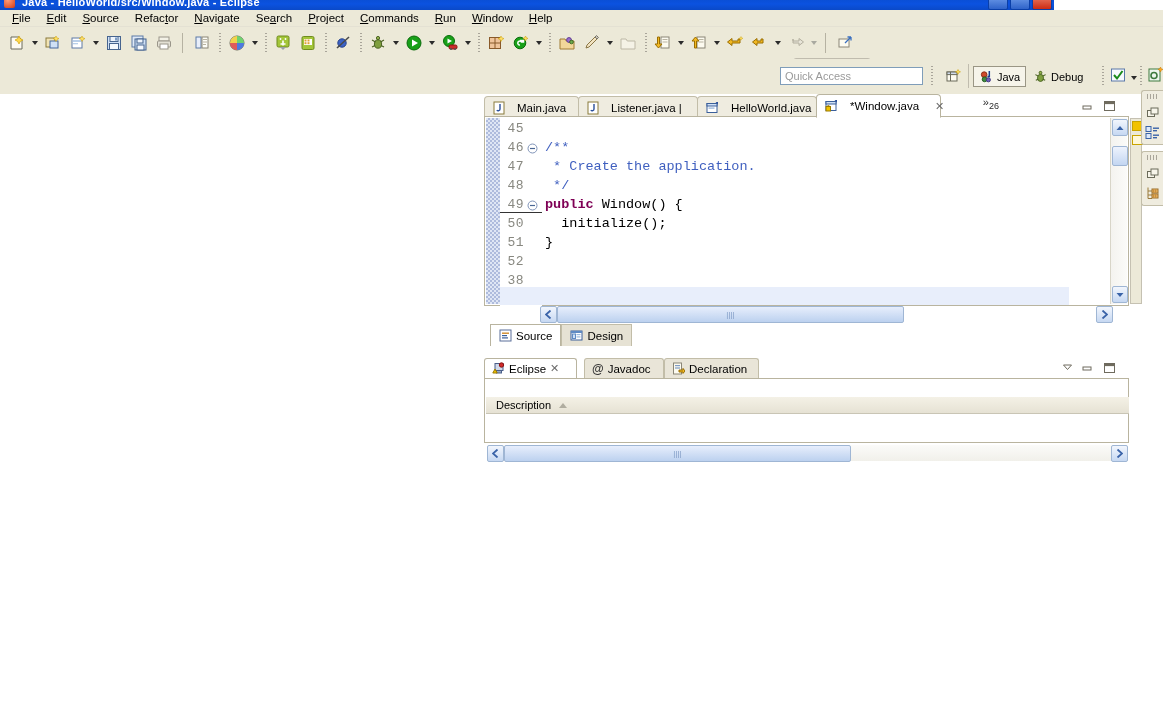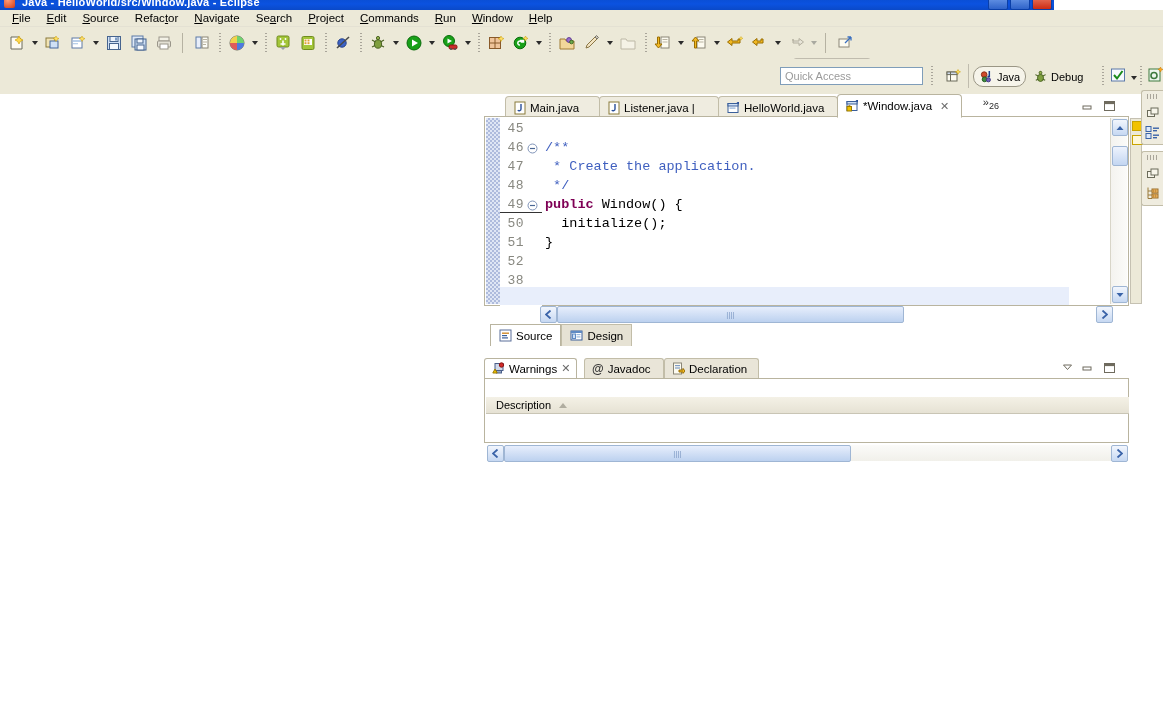--- a/index.html
+++ b/index.html
@@ -66,34 +66,34 @@
   }
   .qa-dots{position:absolute;left:931px;top:66px;width:2px;height:20px;
     background:repeating-linear-gradient(to bottom,#a9a59a 0 1px,transparent 1px 3px);}
   .persp-open{position:absolute;left:942px;top:66px;width:22px;height:21px;
     display:flex;align-items:center;justify-content:center;}
   .persp-sep{position:absolute;left:968px;top:64px;width:1px;height:24px;background:#c0bcae;}
   .persp{
     position:absolute;top:66px;height:21px;display:flex;align-items:center;
     gap:3px;padding:1px 5px;box-sizing:border-box;font-size:11px;
   }
-  .persp.active{left:973px;border:1px solid #9a9685;background:#f6f4ea;border-radius:10px;}
+  .persp.active{left:973px;border:1px solid #9a9685;background:#f6f4ea;border-radius:0;}
   .persp.idle{left:1028px;}
   .rt-dots{position:absolute;top:66px;width:2px;height:20px;
     background:repeating-linear-gradient(to bottom,#a9a59a 0 1px,transparent 1px 3px);}
 
   
   .editor-area{position:absolute;left:484px;top:92px;width:645px;height:260px;}
   .tabrow{position:relative;height:26px;}
   .tab{
     position:absolute;top:4px;height:22px;box-sizing:border-box;
-    display:flex;align-items:center;gap:4px;padding:0 8px;
+    display:flex;align-items:center;gap:12px;padding:0 8px;
     font-size:11.5px;white-space:nowrap;
     border:1px solid #c2bda8;border-bottom:none;
-    border-radius:4px 4px 0 0;background:#efece0;color:#000;margin-left:21px;
+    border-radius:4px 4px 0 0;background:#efece0;color:#000;
   }
   .tab.active{
     top:2px;height:24px;background:#ffffff;border-color:#b9b49f;
     border-bottom:1px solid #fff;z-index:3;
   }
   .tab .x{font-size:11px;color:#6b6b6b;margin-left:4px;}
   .tab-overflow{position:absolute;right:42px;top:4px;font-size:11px;color:#2b2b2b;}
   .tab-overflow sub{font-size:9px;}
   .tab-min,.tab-max{position:absolute;top:8px;width:14px;height:12px;}
   .editor-body{
@@ -727,21 +727,21 @@
 
       <div class="pvtab active" style="left:0;width:93px;">
         <span>
           <svg width="13" height="13" viewBox="0 0 13 13" style="display:block">
             <rect x="3" y="1.5" width="8" height="7" fill="#cfd9ea" stroke="#4a5f8a"></rect>
             <rect x="4.5" y="8.5" width="5" height="2.5" fill="#9aaac4" stroke="#4a5f8a"></rect>
             <circle cx="9.5" cy="3" r="2.2" fill="#d02a2a" stroke="#8a1414"></circle>
             <path d="M3 7 l2.2 4H0.8z" fill="#f2c200" stroke="#9a7a00"></path>
           </svg>
         </span>
-        <span>Warnings</span>
+        <span>Eclipse</span>
         <span style="color:#6b6b6b;font-size:11px;">✕</span>
       </div>
 
       <div class="pvtab" style="left:100px;width:80px;">
         <span style="font-size:12px;color:#3a3a3a;font-weight:bold;">@</span>
         <span>Javadoc</span>
       </div>
 
       <div class="pvtab" style="left:180px;width:95px;">
         <span>

